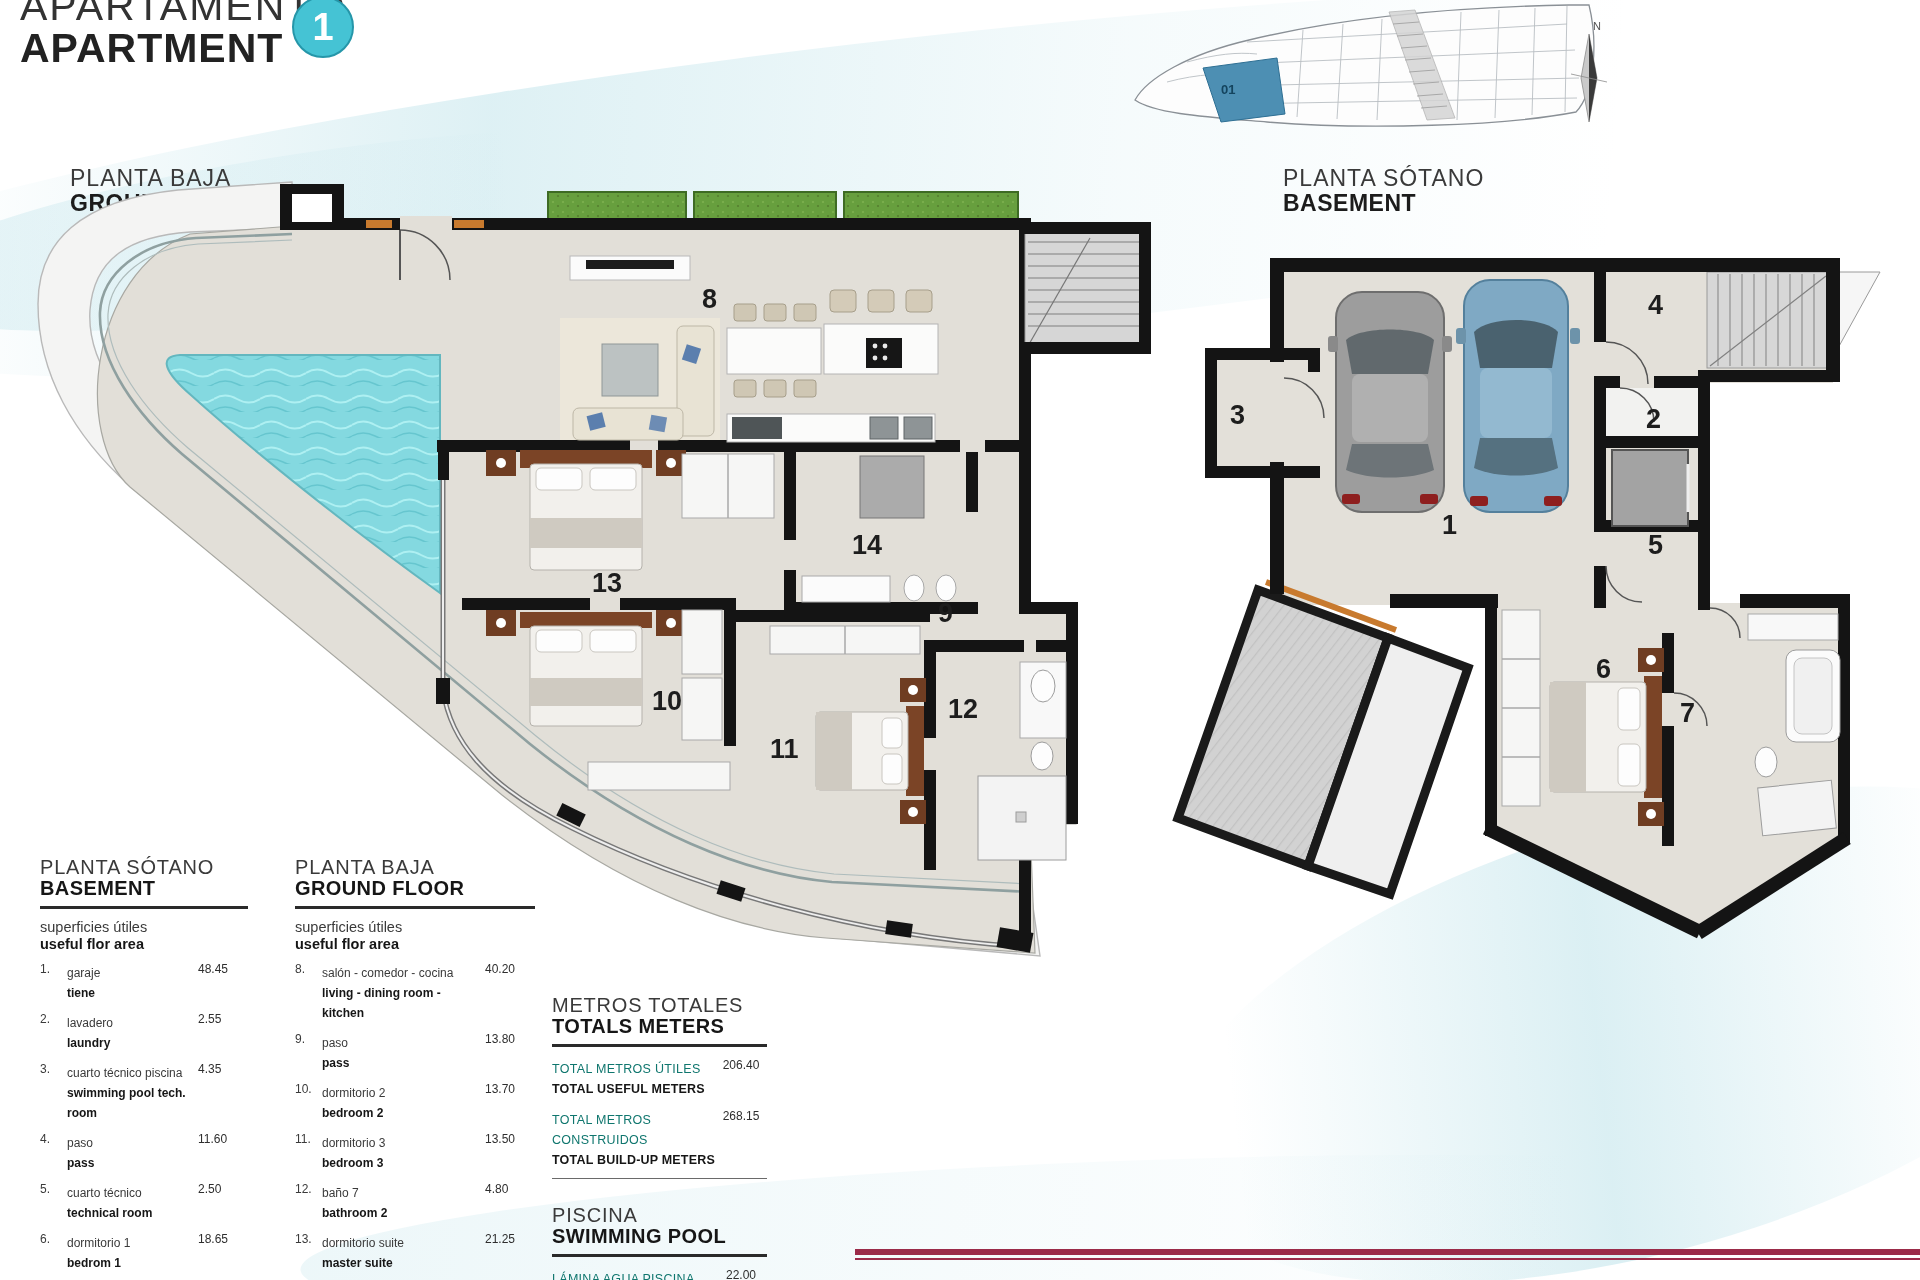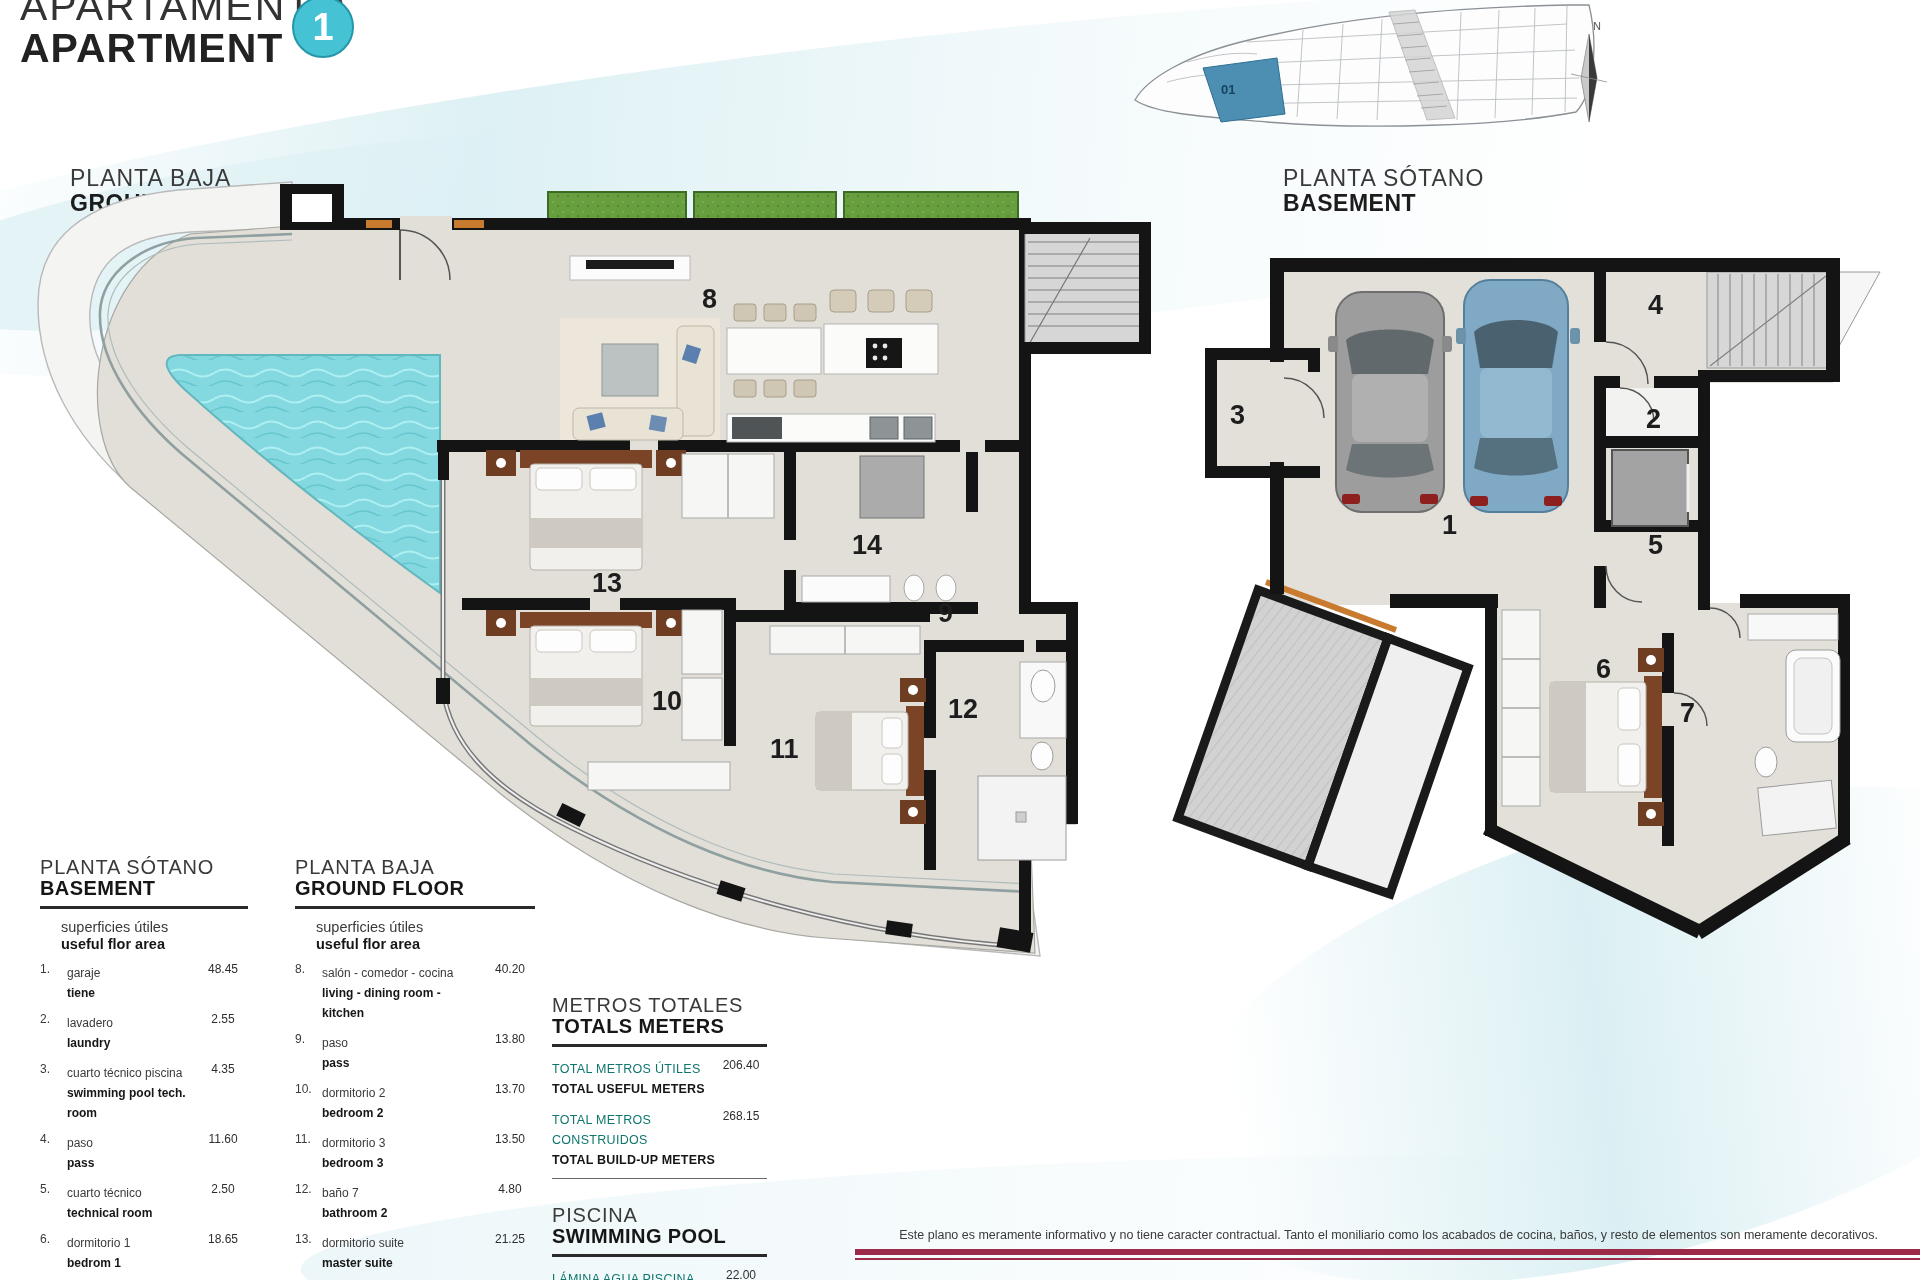--- a/index.html
+++ b/index.html
@@ -34,29 +34,29 @@
 
   
   .col{position:absolute;}
   .colA{left:40px;top:857px;width:208px;}
   .colB{left:295px;top:857px;width:240px;}
   .colC{left:552px;top:995px;width:215px;}
   .lh .es{font-size:20px;letter-spacing:.8px;color:#3a3a3a;line-height:1.05;}
   .lh .en{font-size:20px;font-weight:700;letter-spacing:.4px;color:#161616;line-height:1.05;}
   .rule-thick{border:0;border-top:3px solid #2a2a2a;margin:7px 0 0 0;}
   .rule-thin{border:0;border-top:1.5px solid #6a6a6a;margin:9px 0 0 0;}
-  .sub{margin-top:10px;margin-left:21px;}
+  .sub{margin-top:10px;}
   .sub .es{font-size:14.5px;color:#3a3a3a;line-height:1.15;}
   .sub .en{font-size:14.5px;font-weight:700;color:#161616;line-height:1.15;}
   .lrow{display:flex;margin-top:10px;}
   .lrow .num{width:27px;font-size:12px;color:#3a3a3a;flex:none;}
   .lrow .lbl{flex:1;line-height:1.25;}
   .lrow .lbl .es{font-size:12px;color:#3a3a3a;}
   .lrow .lbl .en{font-size:12px;font-weight:700;color:#161616;}
-  .lrow .val{width:50px;text-align:center;font-size:12px;color:#2e2e2e;flex:none;}
+  .lrow .val{width:50px;text-align:left;font-size:12px;color:#2e2e2e;flex:none;}
   .trow{display:flex;margin-top:11px;}
   .trow .lbl{flex:1;line-height:1.25;}
   .trow .lbl .es{font-size:12.5px;color:#0f766e;letter-spacing:.3px;}
   .trow .lbl .en{font-size:12.5px;font-weight:700;color:#161616;letter-spacing:.2px;}
   .trow .val{width:52px;text-align:center;font-size:12px;color:#2e2e2e;flex:none;}
   .gap24{height:26px;}
 
   
   .disclaimer{position:absolute;right:42px;top:1228px;font-size:12.5px;color:#3a3a3a;}
   .mline1{position:absolute;left:855px;top:1249px;width:1065px;height:6px;background:#9b2b49;}
@@ -593,16 +593,15 @@
       <div class="en">SWIMMING POOL</div>
     </div>
     <hr class="rule-thick">
     <div class="trow">
         <span class="lbl"><span class="es">LÁMINA AGUA PISCINA</span><br></span>
         <span class="val">22.00</span>
       </div>
 
   </div>
 
-  <div class="disclaimer">Este plano es meramente informativo y no tiene caracter contractual. Tanto el moniliario como los acabados de cocina, baños, y resto de elementos son meramente decorativos.</div>
   <div class="mline1"></div>
   <div class="mline2"></div>
 </div>
 
 </body></html>

